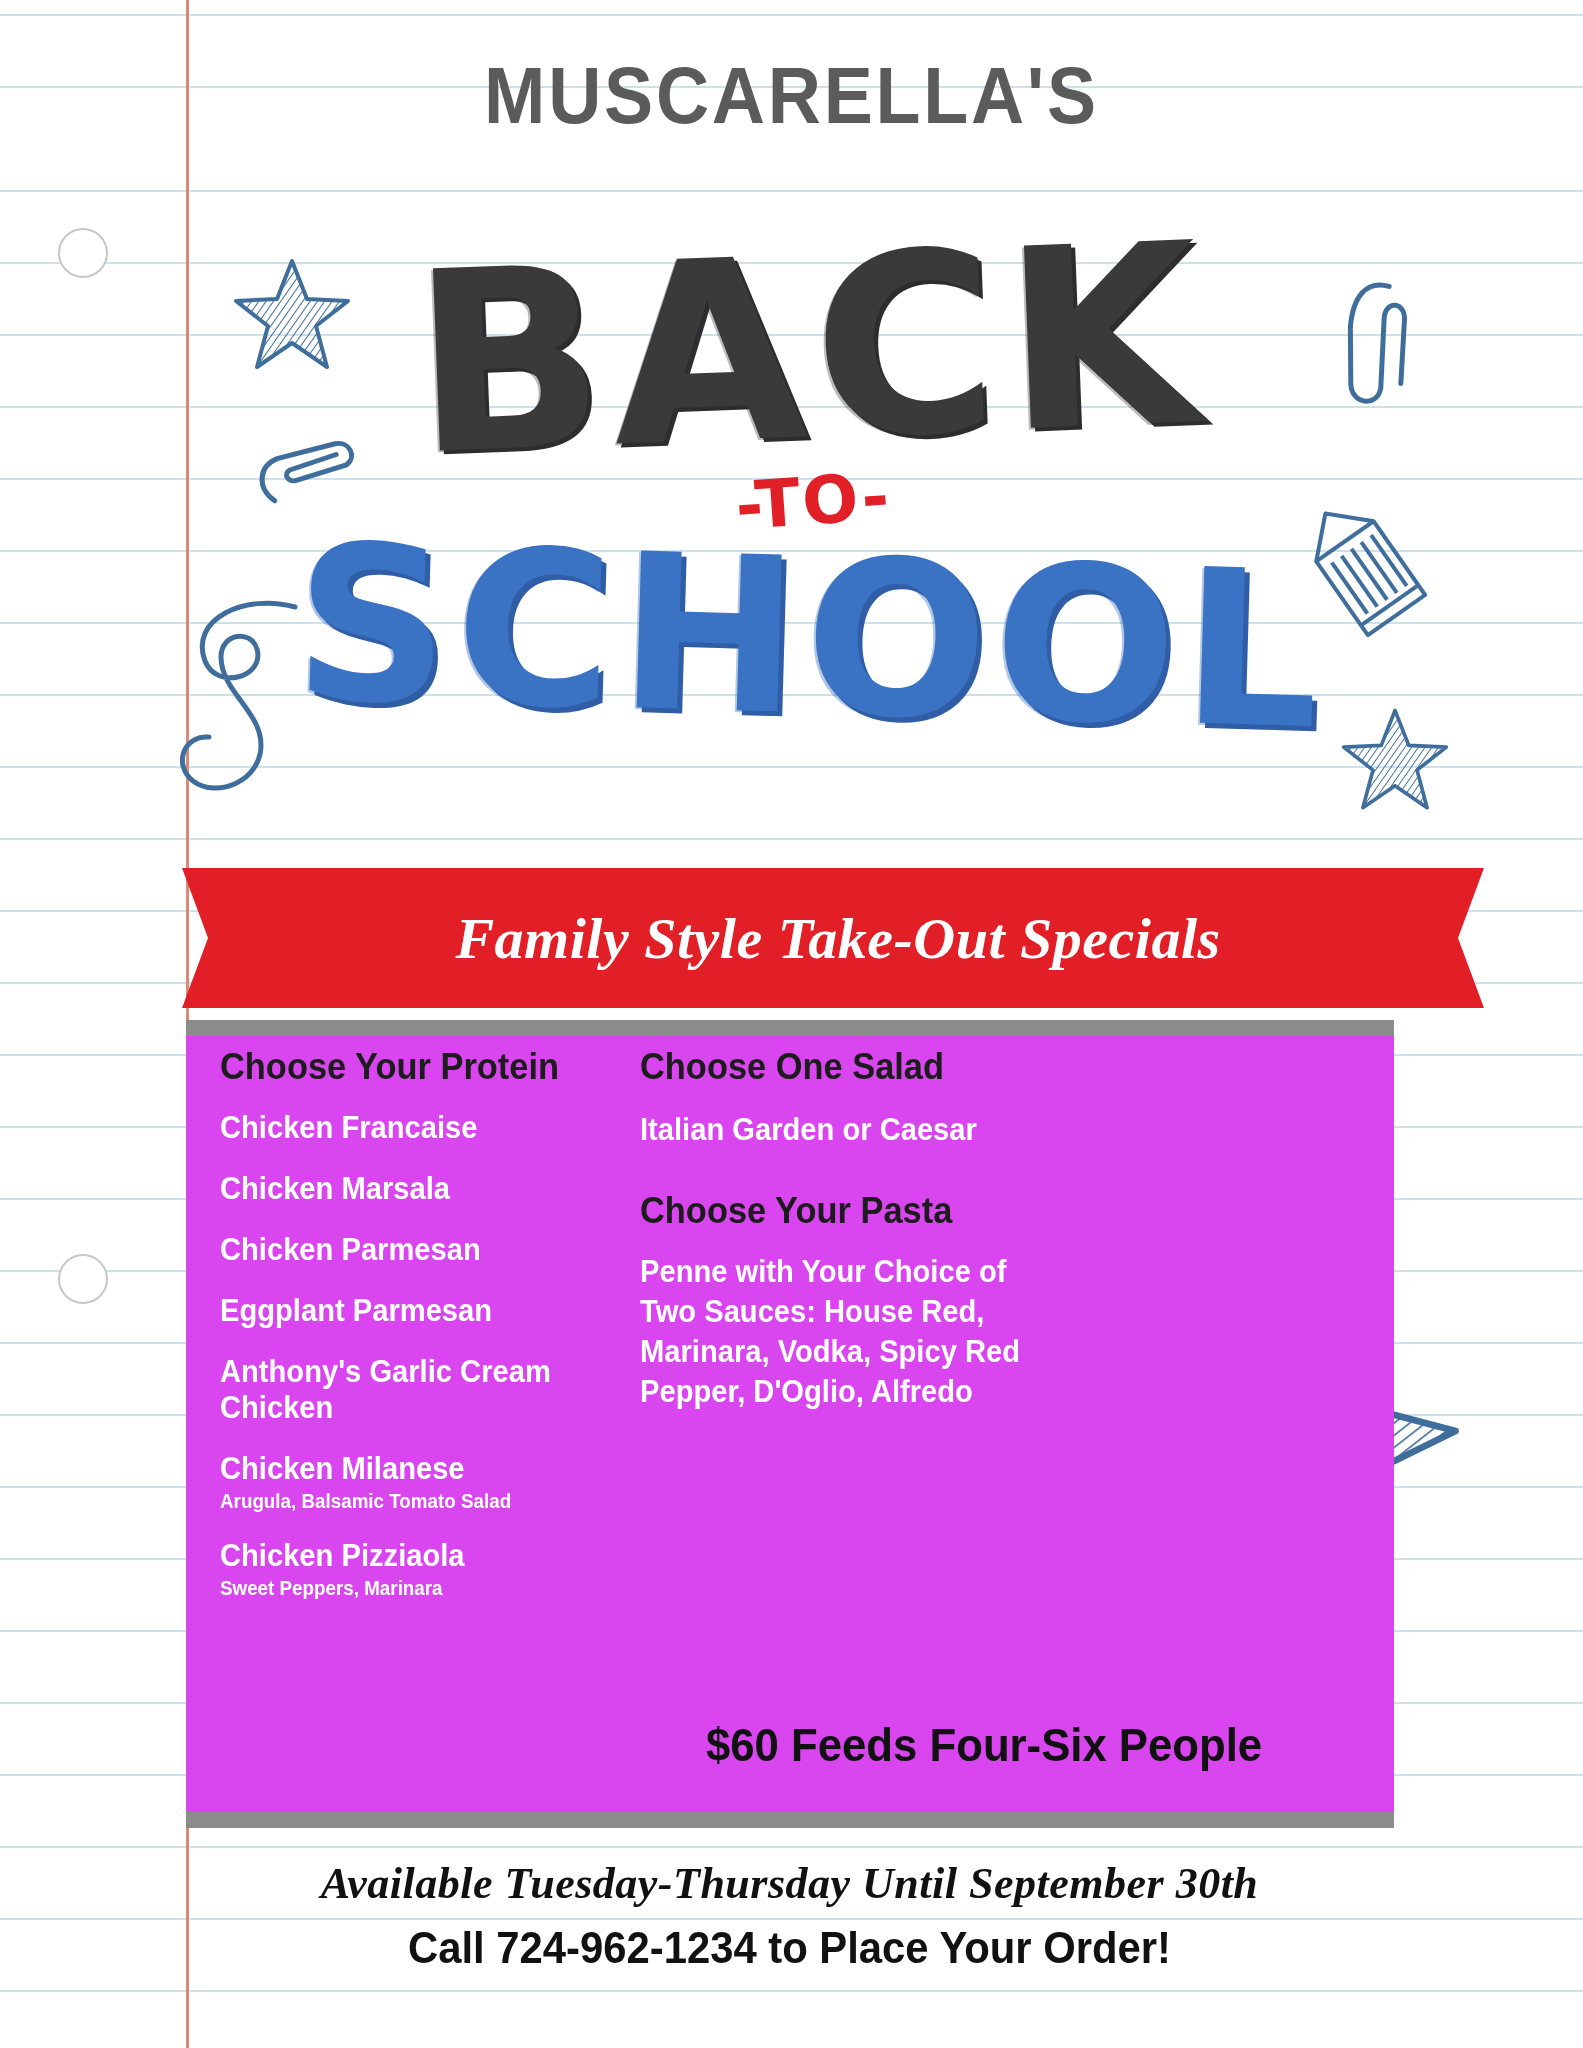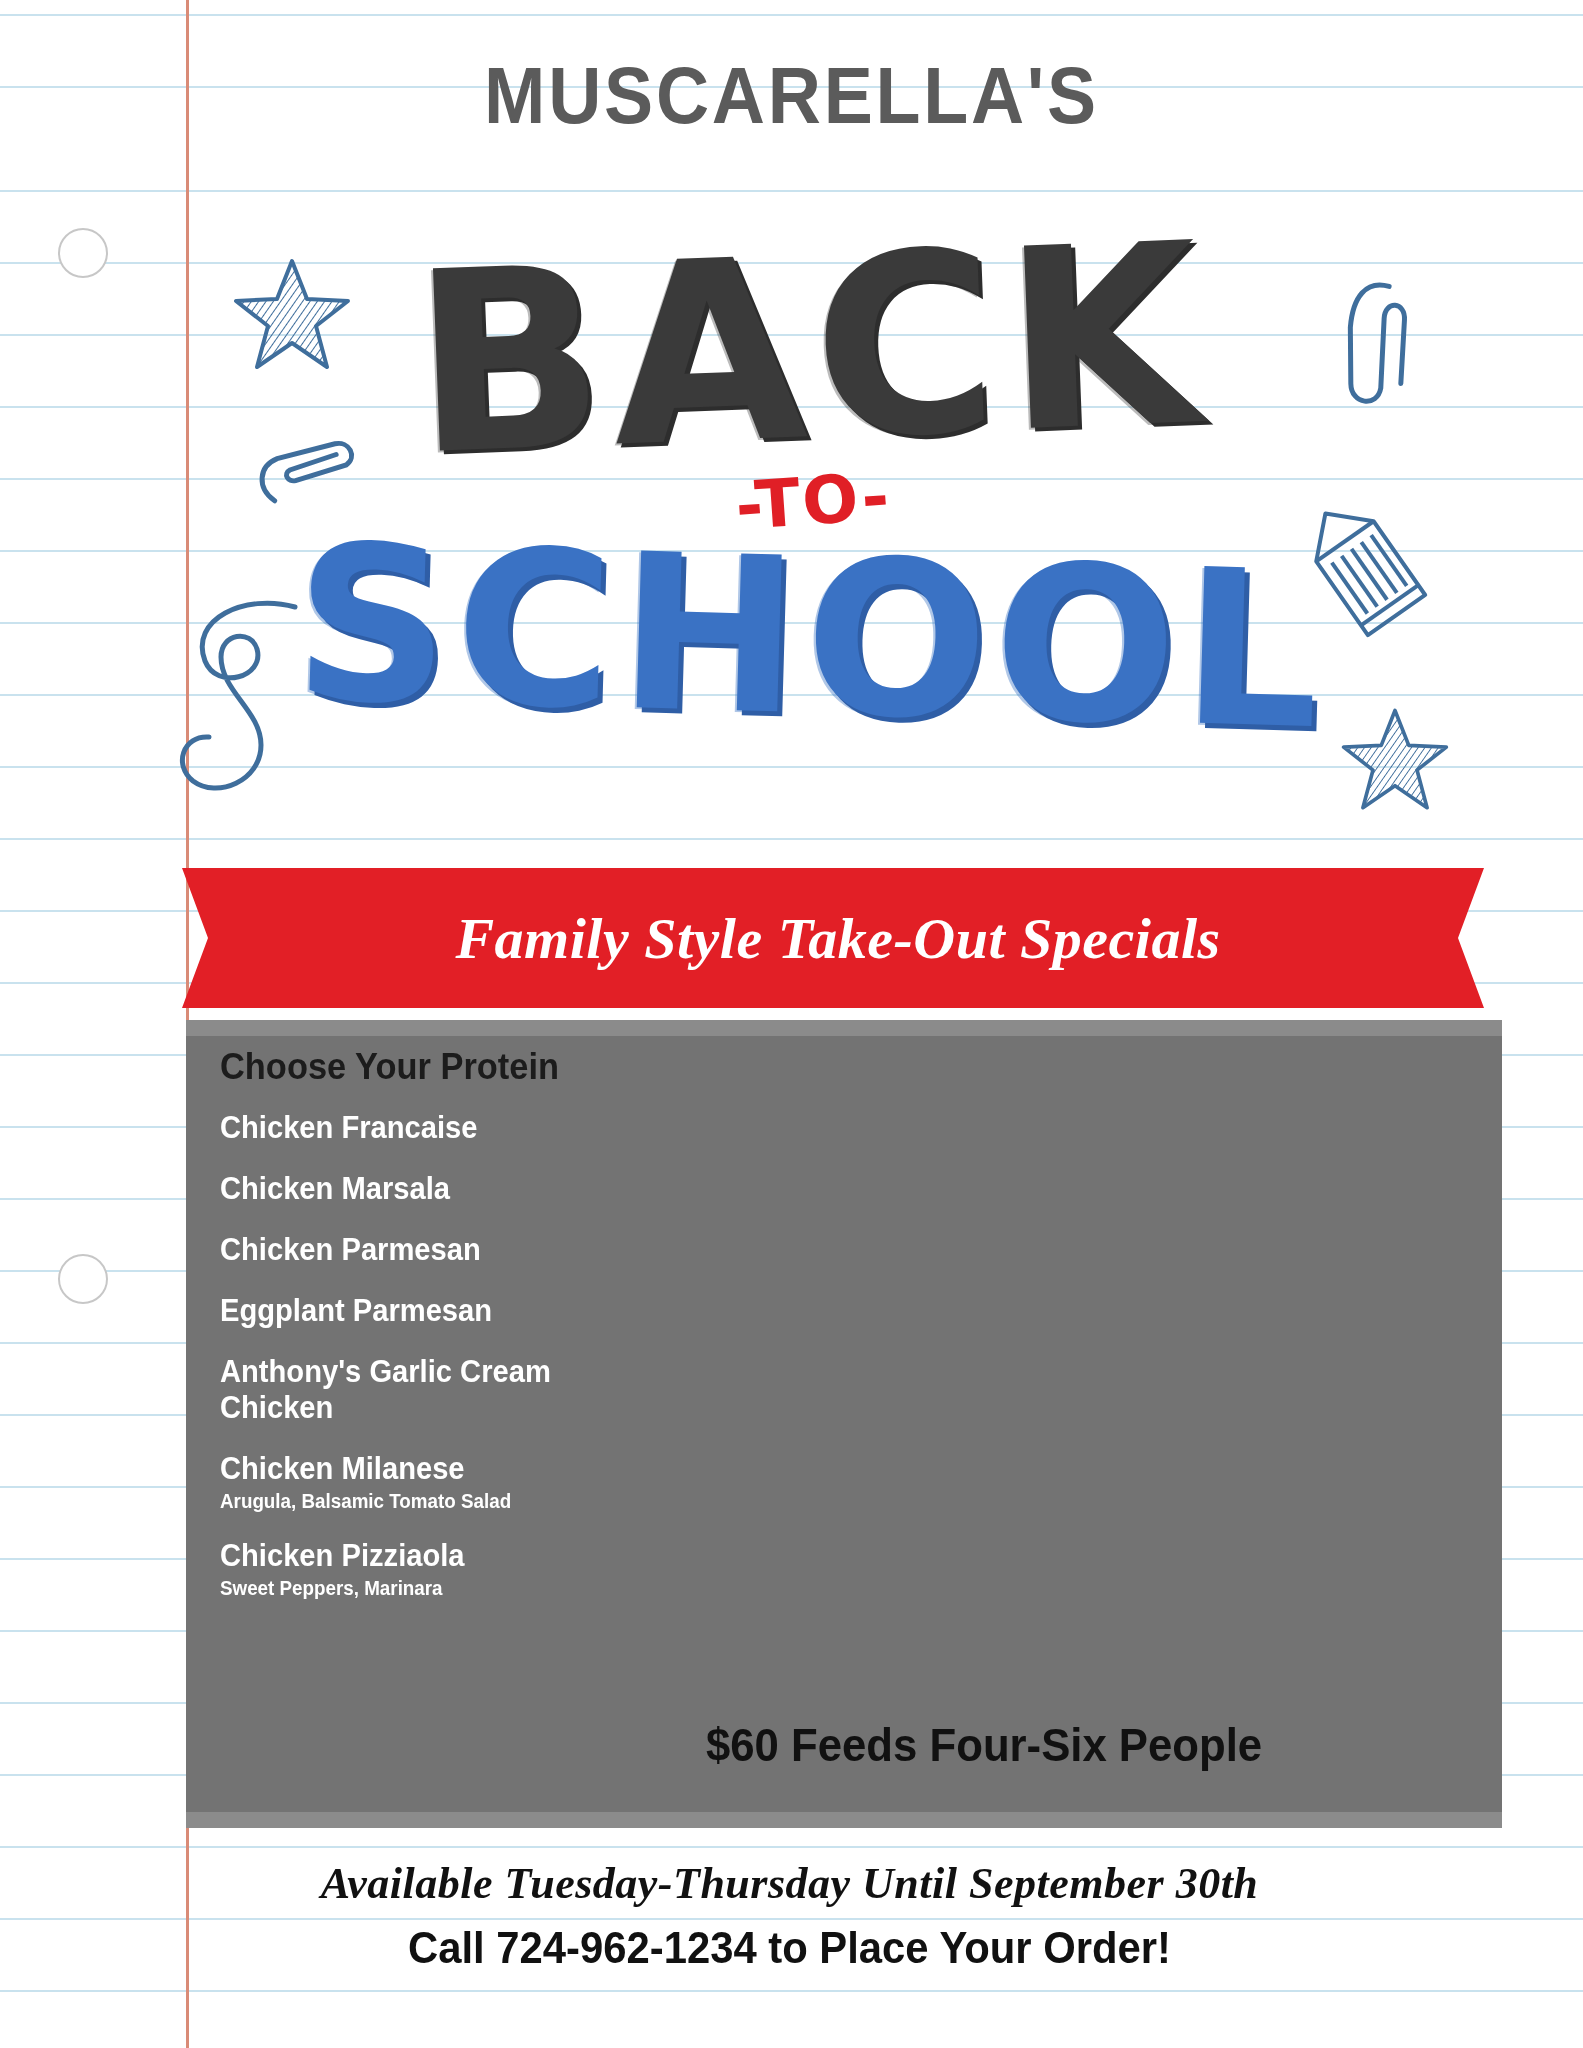--- a/index.html
+++ b/index.html
@@ -170,23 +170,23 @@
     font-size: 58px;
     letter-spacing: 0.5px;
     padding-left: 10px;
   }
 
   
   #panel {
     position: absolute;
     top: 1028px;
     left: 186px;
-    width: 1316px;
+    width: 1208px;
     height: 790px;
-    background: #737373;
+    background: #d946ef;
   }
   #panel-edge-top, #panel-edge-bottom {
     position: absolute;
     left: 0; right: 0;
     height: 16px;
     background: #8b8b8b;
   }
   #panel-edge-top { top: -8px; filter: blur(0.4px); }
   #panel-edge-bottom { bottom: -10px; }
 
@@ -378,20 +378,27 @@
         <span>Chicken Milanese</span>
         <span class="sub">Arugula, Balsamic Tomato Salad</span>
       </div>
 
       <div class="item">
         <span>Chicken Pizziaola</span>
         <span class="sub">Sweet Peppers, Marinara</span>
       </div>
     </div>
 
+    <div id="col-salad">
+      <div class="col-head">Choose One Salad</div>
+      <div class="block">Italian Garden or Caesar</div>
+
+      <div class="sub-head">Choose Your Pasta</div>
+      <div class="block">Penne with Your Choice of Two Sauces: House Red, Marinara, Vodka, Spicy Red Pepper, D'Oglio, Alfredo</div>
+    </div>
 
   </div>
 
   <div id="feeds">$60 Feeds Four-Six  People</div>
 </div>
 
 <div id="footer">
   <div id="avail">Available Tuesday-Thursday Until September 30th</div>
   <div id="call">Call 724-962-1234 to Place Your Order!</div>
 </div>

